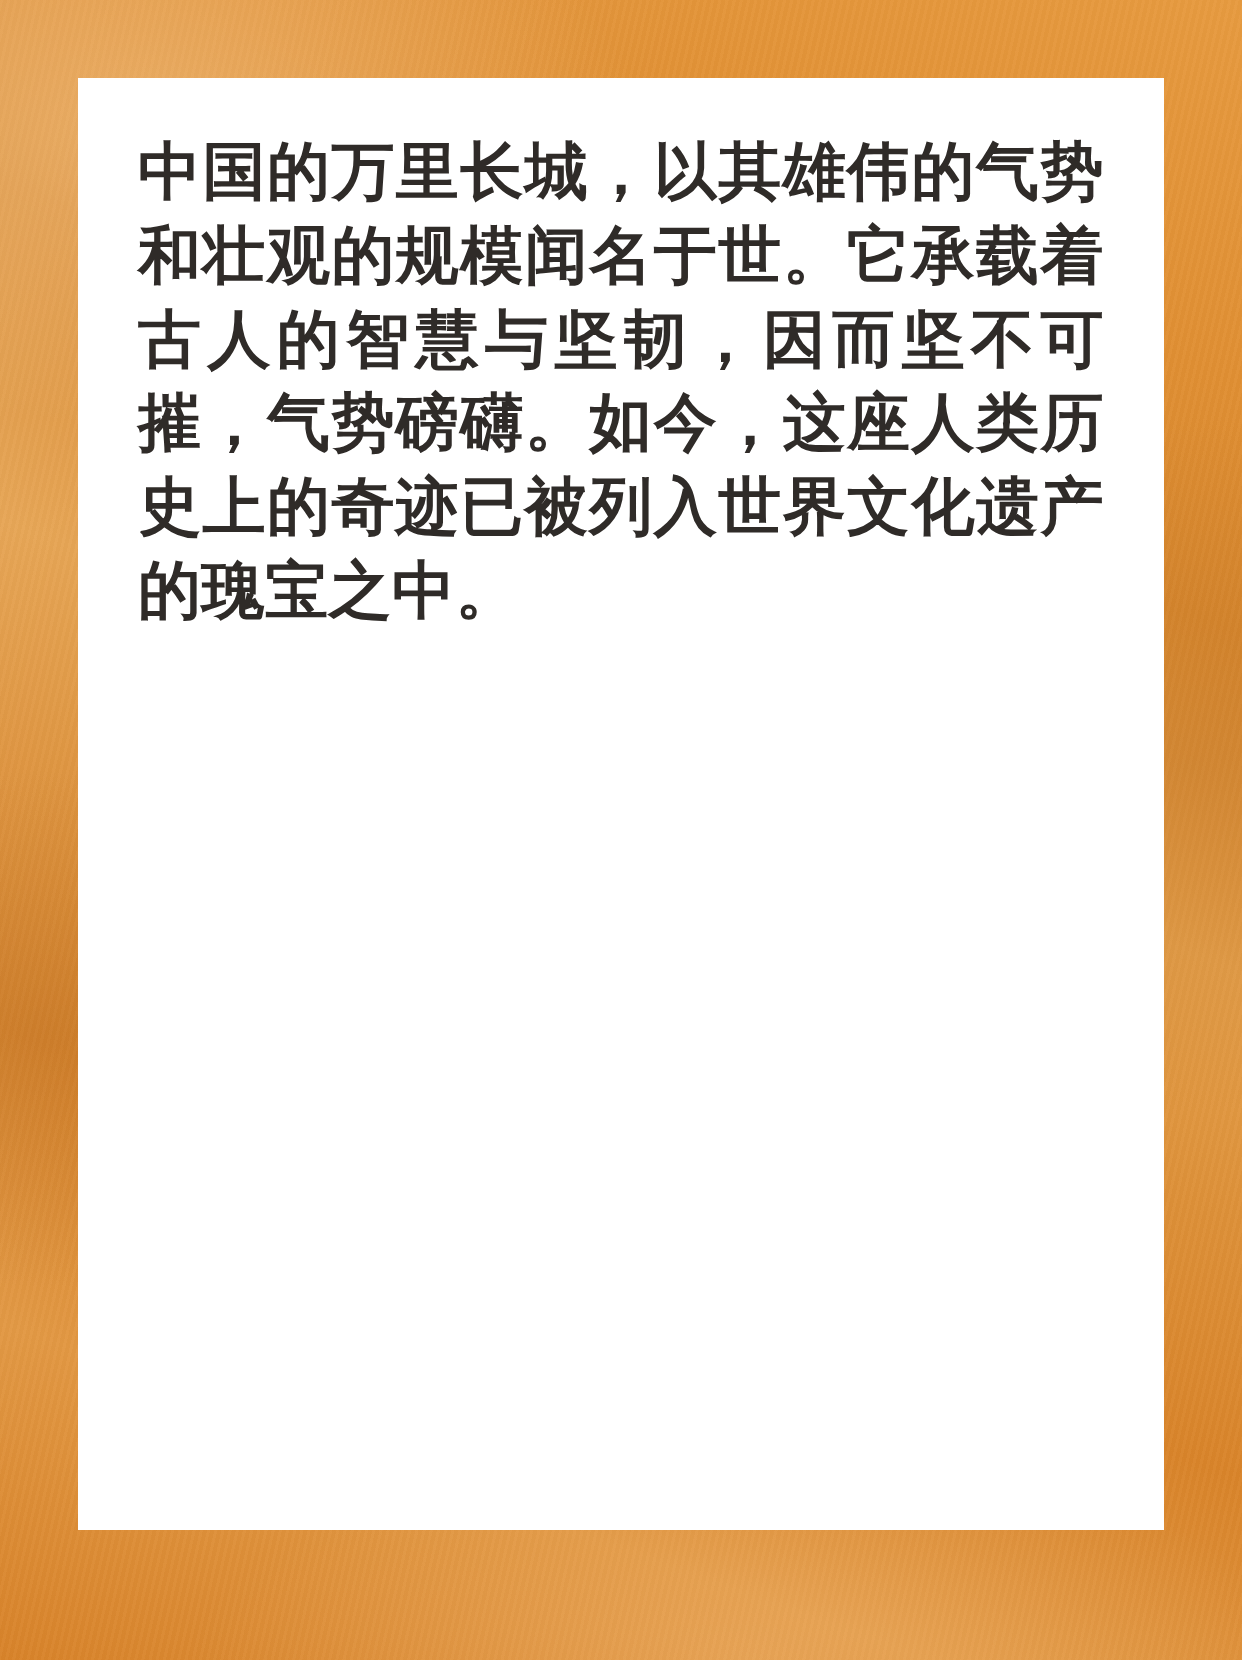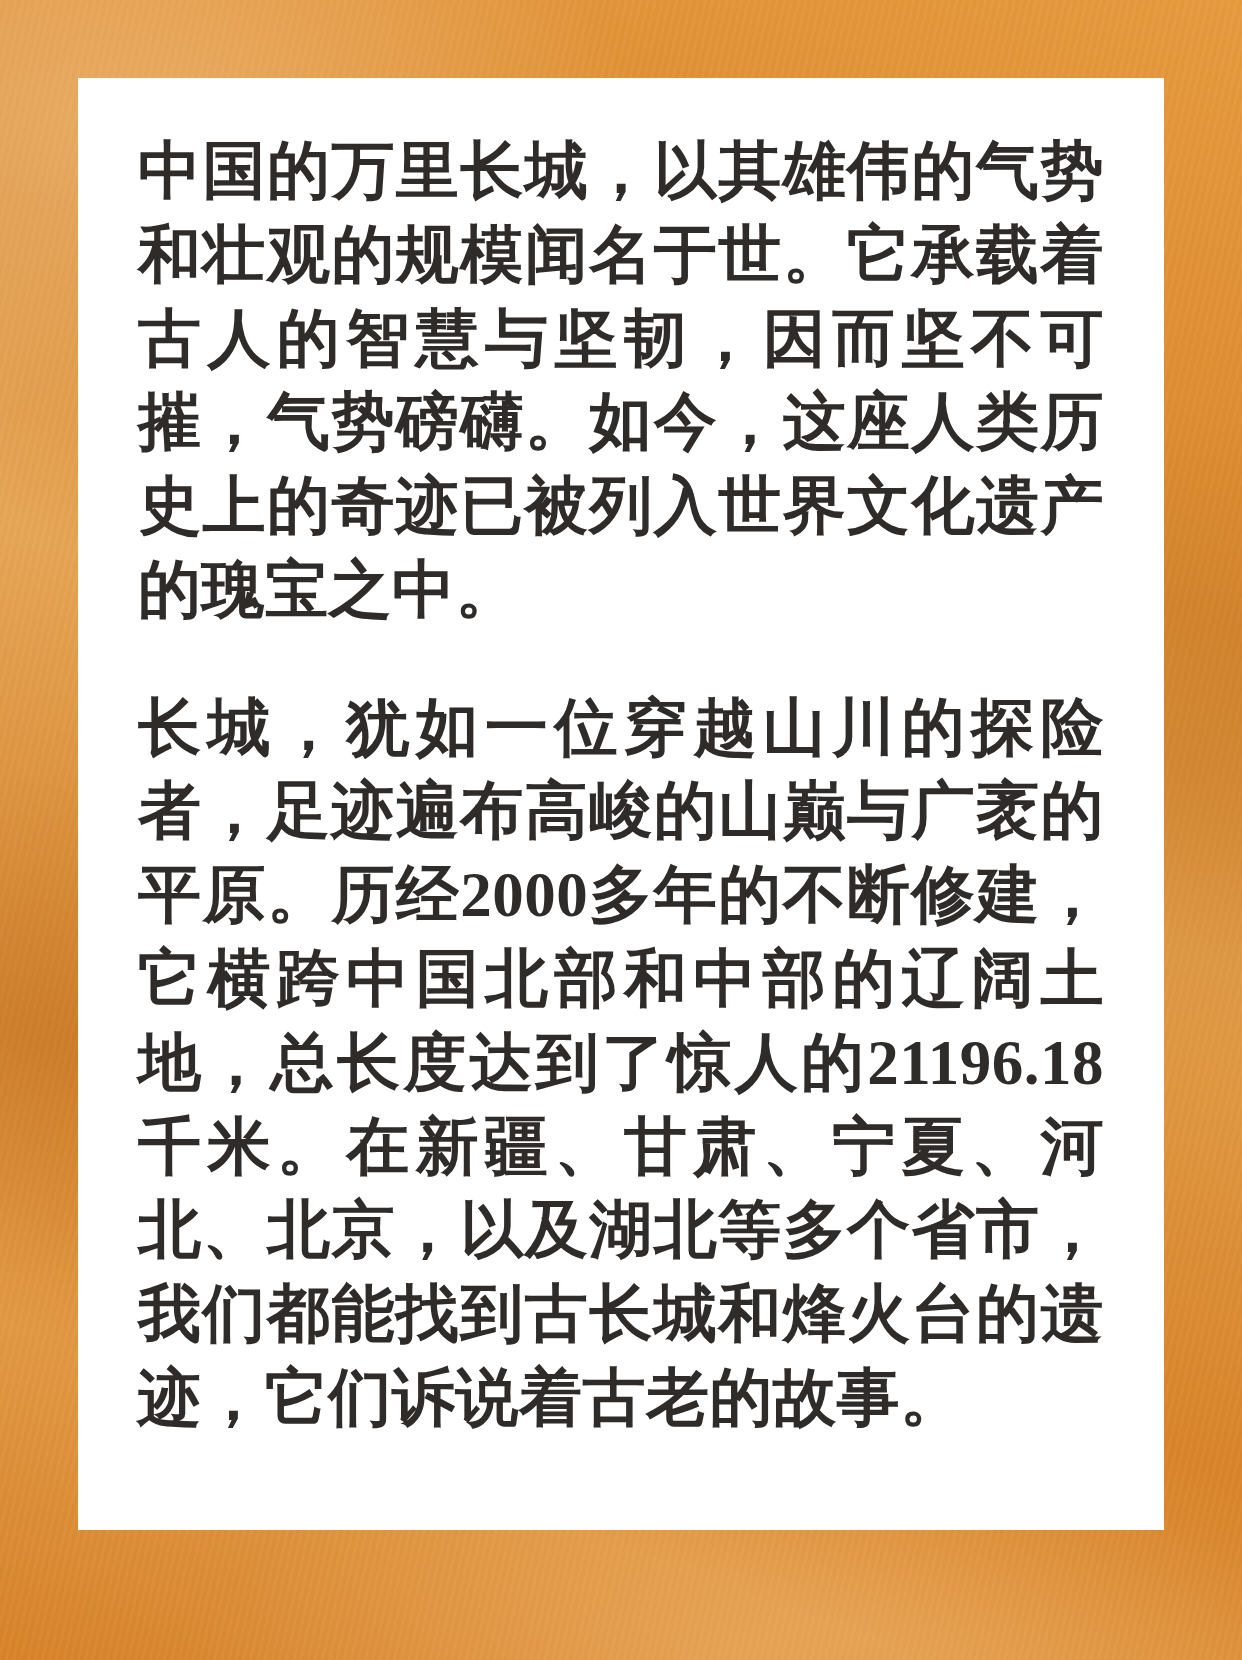--- a/index.html
+++ b/index.html
@@ -59,21 +59,21 @@
     height: 1452px;
     background: #ffffff;
     box-sizing: border-box;
     padding: 52px 60px 40px 60px;
     overflow: hidden;
     z-index: 2;
   }
 
   .article {
     color: #2f2b28;
-    font-family: Liberation Serif, serif;
+    font-family: Liberation Sans, sans-serif;
     font-weight: 700;
     font-size: 63px;
     line-height: 1.33;
     letter-spacing: 0.5px;
     text-align: justify;
     text-justify: inter-character;
   }
   .para {
     margin: 0 0 54px 0;
     white-space: pre-wrap;
@@ -82,17 +82,16 @@
     margin-bottom: 0;
   }
 </style>
 </head>
 <body>
 
 <div class="poster">
   <div class="card">
     <div class="article">
       <p class="para">中国的万里长城，以其雄伟的气势和壮观的规模闻名于世。它承载着古人的智慧与坚韧，因而坚不可摧，气势磅礴。如今，这座人类历史上的奇迹已被列入世界文化遗产的瑰宝之中。</p>
-      <p class="para">长城，犹如一位穿越山川的探险者，足迹遍布高峻的山巅与广袤的平原。历经2000多年的不断修建，它横跨中国北部和中部的辽阔土地，总长度达到了惊人的21196.18千米。在新疆、甘肃、宁夏、河北、北京，以及湖北等多个省市，我们都能找到古长城和烽火台的遗迹，它们诉说着古老的故事。</p>
 
     </div>
   </div>
 </div>
 
 </body></html>

